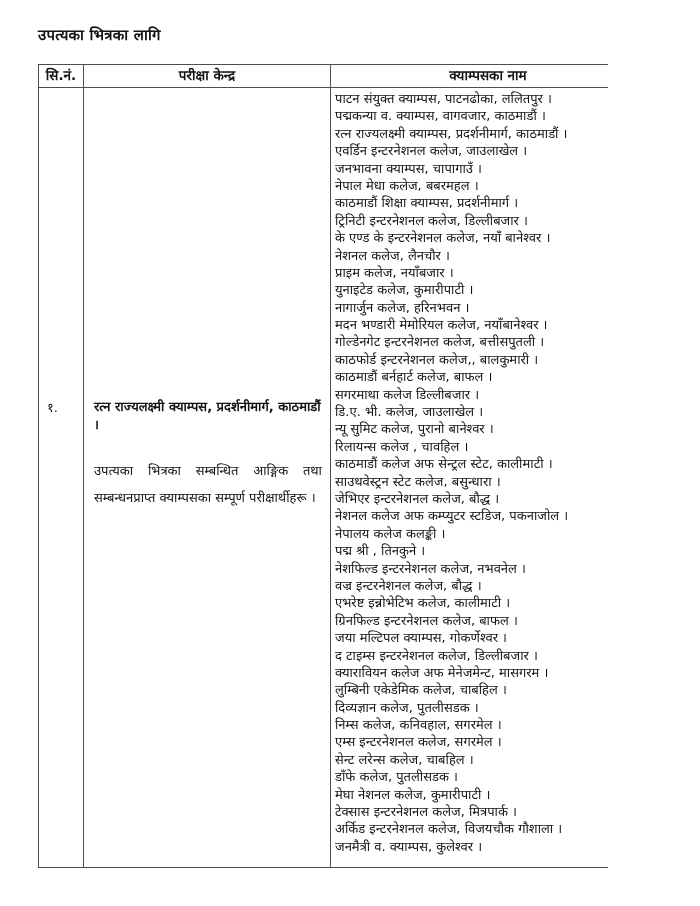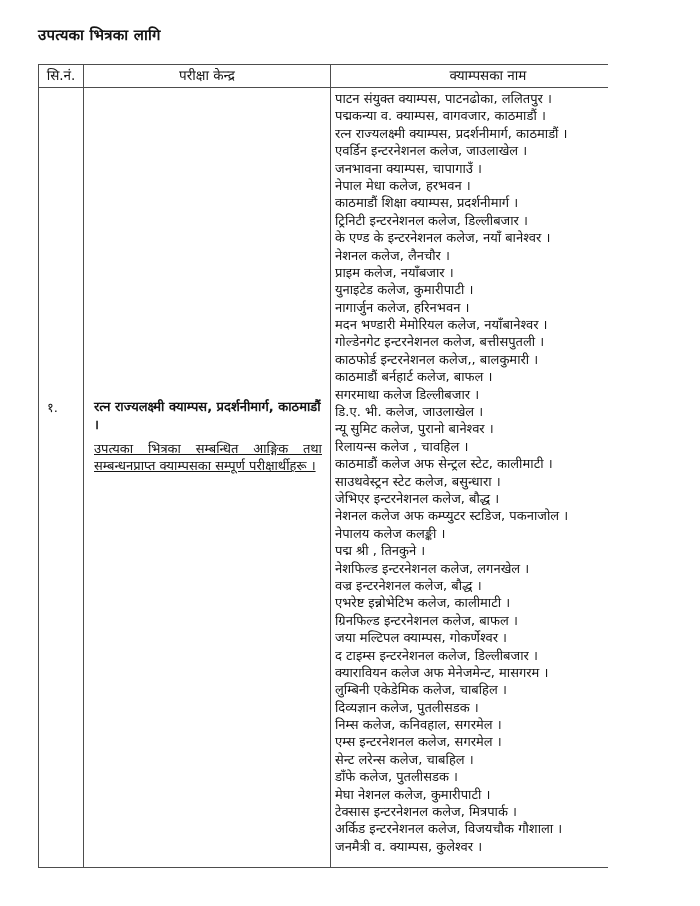--- a/index.html
+++ b/index.html
@@ -29,42 +29,41 @@
     border-collapse: collapse;
     table-layout: fixed;
   }
   .doc-table th, .doc-table td {
     border: 1px solid #4d4d4d;
     vertical-align: top;
   }
   .doc-table th {
     height: 20px;
     font-size: 13.5px;
-    font-weight: normal;
+    font-weight: bold;
     text-align: center;
     padding: 1px 2px;
   }
   .doc-table tbody tr { height: 769px; }
   td.sn-cell {
     padding: 310px 2px 2px 8px;
     font-size: 13px;
   }
   td.center-cell {
     padding: 310px 8px 2px 10px;
     font-size: 13px;
   }
   .center-name {
     font-weight: bold;
     line-height: 18px;
   }
   .center-note {
-    margin-top: 6px;
+    margin-top: 23px;
     text-align: justify;
-    line-height: 17px;
-    text-decoration: underline;
+    line-height: 27px;
   }
   td.campus-cell {
     padding: 2px 2px 12px 4px;
     margin-left: 45px;
   }
   .campus-line {
     font-size: 13px;
     line-height: 17.4px;
     height: 17.4px;
     white-space: nowrap;
@@ -100,21 +99,21 @@
           <div class="center-name">रत्न राज्यलक्ष्मी क्याम्पस, प्रदर्शनीमार्ग, काठमाडौं ।</div>
           <div class="center-note">उपत्यका भित्रका सम्बन्धित आङ्गिक तथा सम्बन्धनप्राप्त क्याम्पसका  सम्पूर्ण परीक्षार्थीहरू ।</div>
         </td>
         <td class="campus-cell">
           <div>
               <div class="campus-line">पाटन संयुक्त क्याम्पस, पाटनढोका, ललितपुर ।</div>
               <div class="campus-line">पद्मकन्या व. क्याम्पस, वागवजार, काठमाडौं ।</div>
               <div class="campus-line">रत्न राज्यलक्ष्मी क्याम्पस, प्रदर्शनीमार्ग, काठमाडौं ।</div>
               <div class="campus-line">एवर्डिन इन्टरनेशनल कलेज, जाउलाखेल ।</div>
               <div class="campus-line">जनभावना क्याम्पस, चापागाउँ ।</div>
-              <div class="campus-line">नेपाल मेधा कलेज, हरभवन ।</div>
+              <div class="campus-line">नेपाल मेधा कलेज, बबरमहल ।</div>
               <div class="campus-line">काठमाडौं शिक्षा क्याम्पस, प्रदर्शनीमार्ग ।</div>
               <div class="campus-line">ट्रिनिटी इन्टरनेशनल कलेज, डिल्लीबजार ।</div>
               <div class="campus-line">के एण्ड के इन्टरनेशनल कलेज, नयाँ बानेश्वर ।</div>
               <div class="campus-line">नेशनल कलेज, लैनचौर ।</div>
               <div class="campus-line">प्राइम कलेज, नयाँबजार ।</div>
               <div class="campus-line">युनाइटेड कलेज, कुमारीपाटी ।</div>
               <div class="campus-line">नागार्जुन कलेज, हरिनभवन ।</div>
               <div class="campus-line">मदन भण्डारी मेमोरियल कलेज, नयाँबानेश्वर ।</div>
               <div class="campus-line">गोल्डेनगेट इन्टरनेशनल कलेज, बत्तीसपुतली ।</div>
               <div class="campus-line">काठफोर्ड इन्टरनेशनल कलेज,, बालकुमारी ।</div>
@@ -122,21 +121,21 @@
               <div class="campus-line">सगरमाथा कलेज डिल्लीबजार ।</div>
               <div class="campus-line">डि.ए. भी. कलेज, जाउलाखेल ।</div>
               <div class="campus-line">न्यू सुमिट कलेज, पुरानो बानेश्वर ।</div>
               <div class="campus-line">रिलायन्स कलेज , चावहिल ।</div>
               <div class="campus-line">काठमाडौं कलेज अफ सेन्ट्रल स्टेट, कालीमाटी ।</div>
               <div class="campus-line">साउथवेस्ट्रन स्टेट कलेज, बसुन्धारा ।</div>
               <div class="campus-line">जेभिएर इन्टरनेशनल कलेज, बौद्ध ।</div>
               <div class="campus-line">नेशनल कलेज अफ कम्प्युटर स्टडिज, पकनाजोल ।</div>
               <div class="campus-line">नेपालय कलेज कलङ्की ।</div>
               <div class="campus-line">पद्म श्री , तिनकुने ।</div>
-              <div class="campus-line">नेशफिल्ड इन्टरनेशनल कलेज, लगनखेल ।</div>
+              <div class="campus-line">नेशफिल्ड इन्टरनेशनल कलेज, नभवनेल ।</div>
               <div class="campus-line">वज्र इन्टरनेशनल कलेज, बौद्ध ।</div>
               <div class="campus-line">एभरेष्ट इन्नोभेटिभ कलेज, कालीमाटी ।</div>
               <div class="campus-line">ग्रिनफिल्ड इन्टरनेशनल कलेज, बाफल ।</div>
               <div class="campus-line">जया मल्टिपल क्याम्पस, गोकर्णेश्वर ।</div>
               <div class="campus-line">द टाइम्स इन्टरनेशनल कलेज, डिल्लीबजार ।</div>
               <div class="campus-line">क्यारावियन कलेज अफ मेनेजमेन्ट, मासगरम ।</div>
               <div class="campus-line">लुम्बिनी एकेडेमिक कलेज, चाबहिल ।</div>
               <div class="campus-line">दिव्यज्ञान कलेज, पुतलीसडक ।</div>
               <div class="campus-line">निम्स कलेज, कनिवहाल, सगरमेल ।</div>
               <div class="campus-line">एम्स इन्टरनेशनल कलेज, सगरमेल ।</div>

